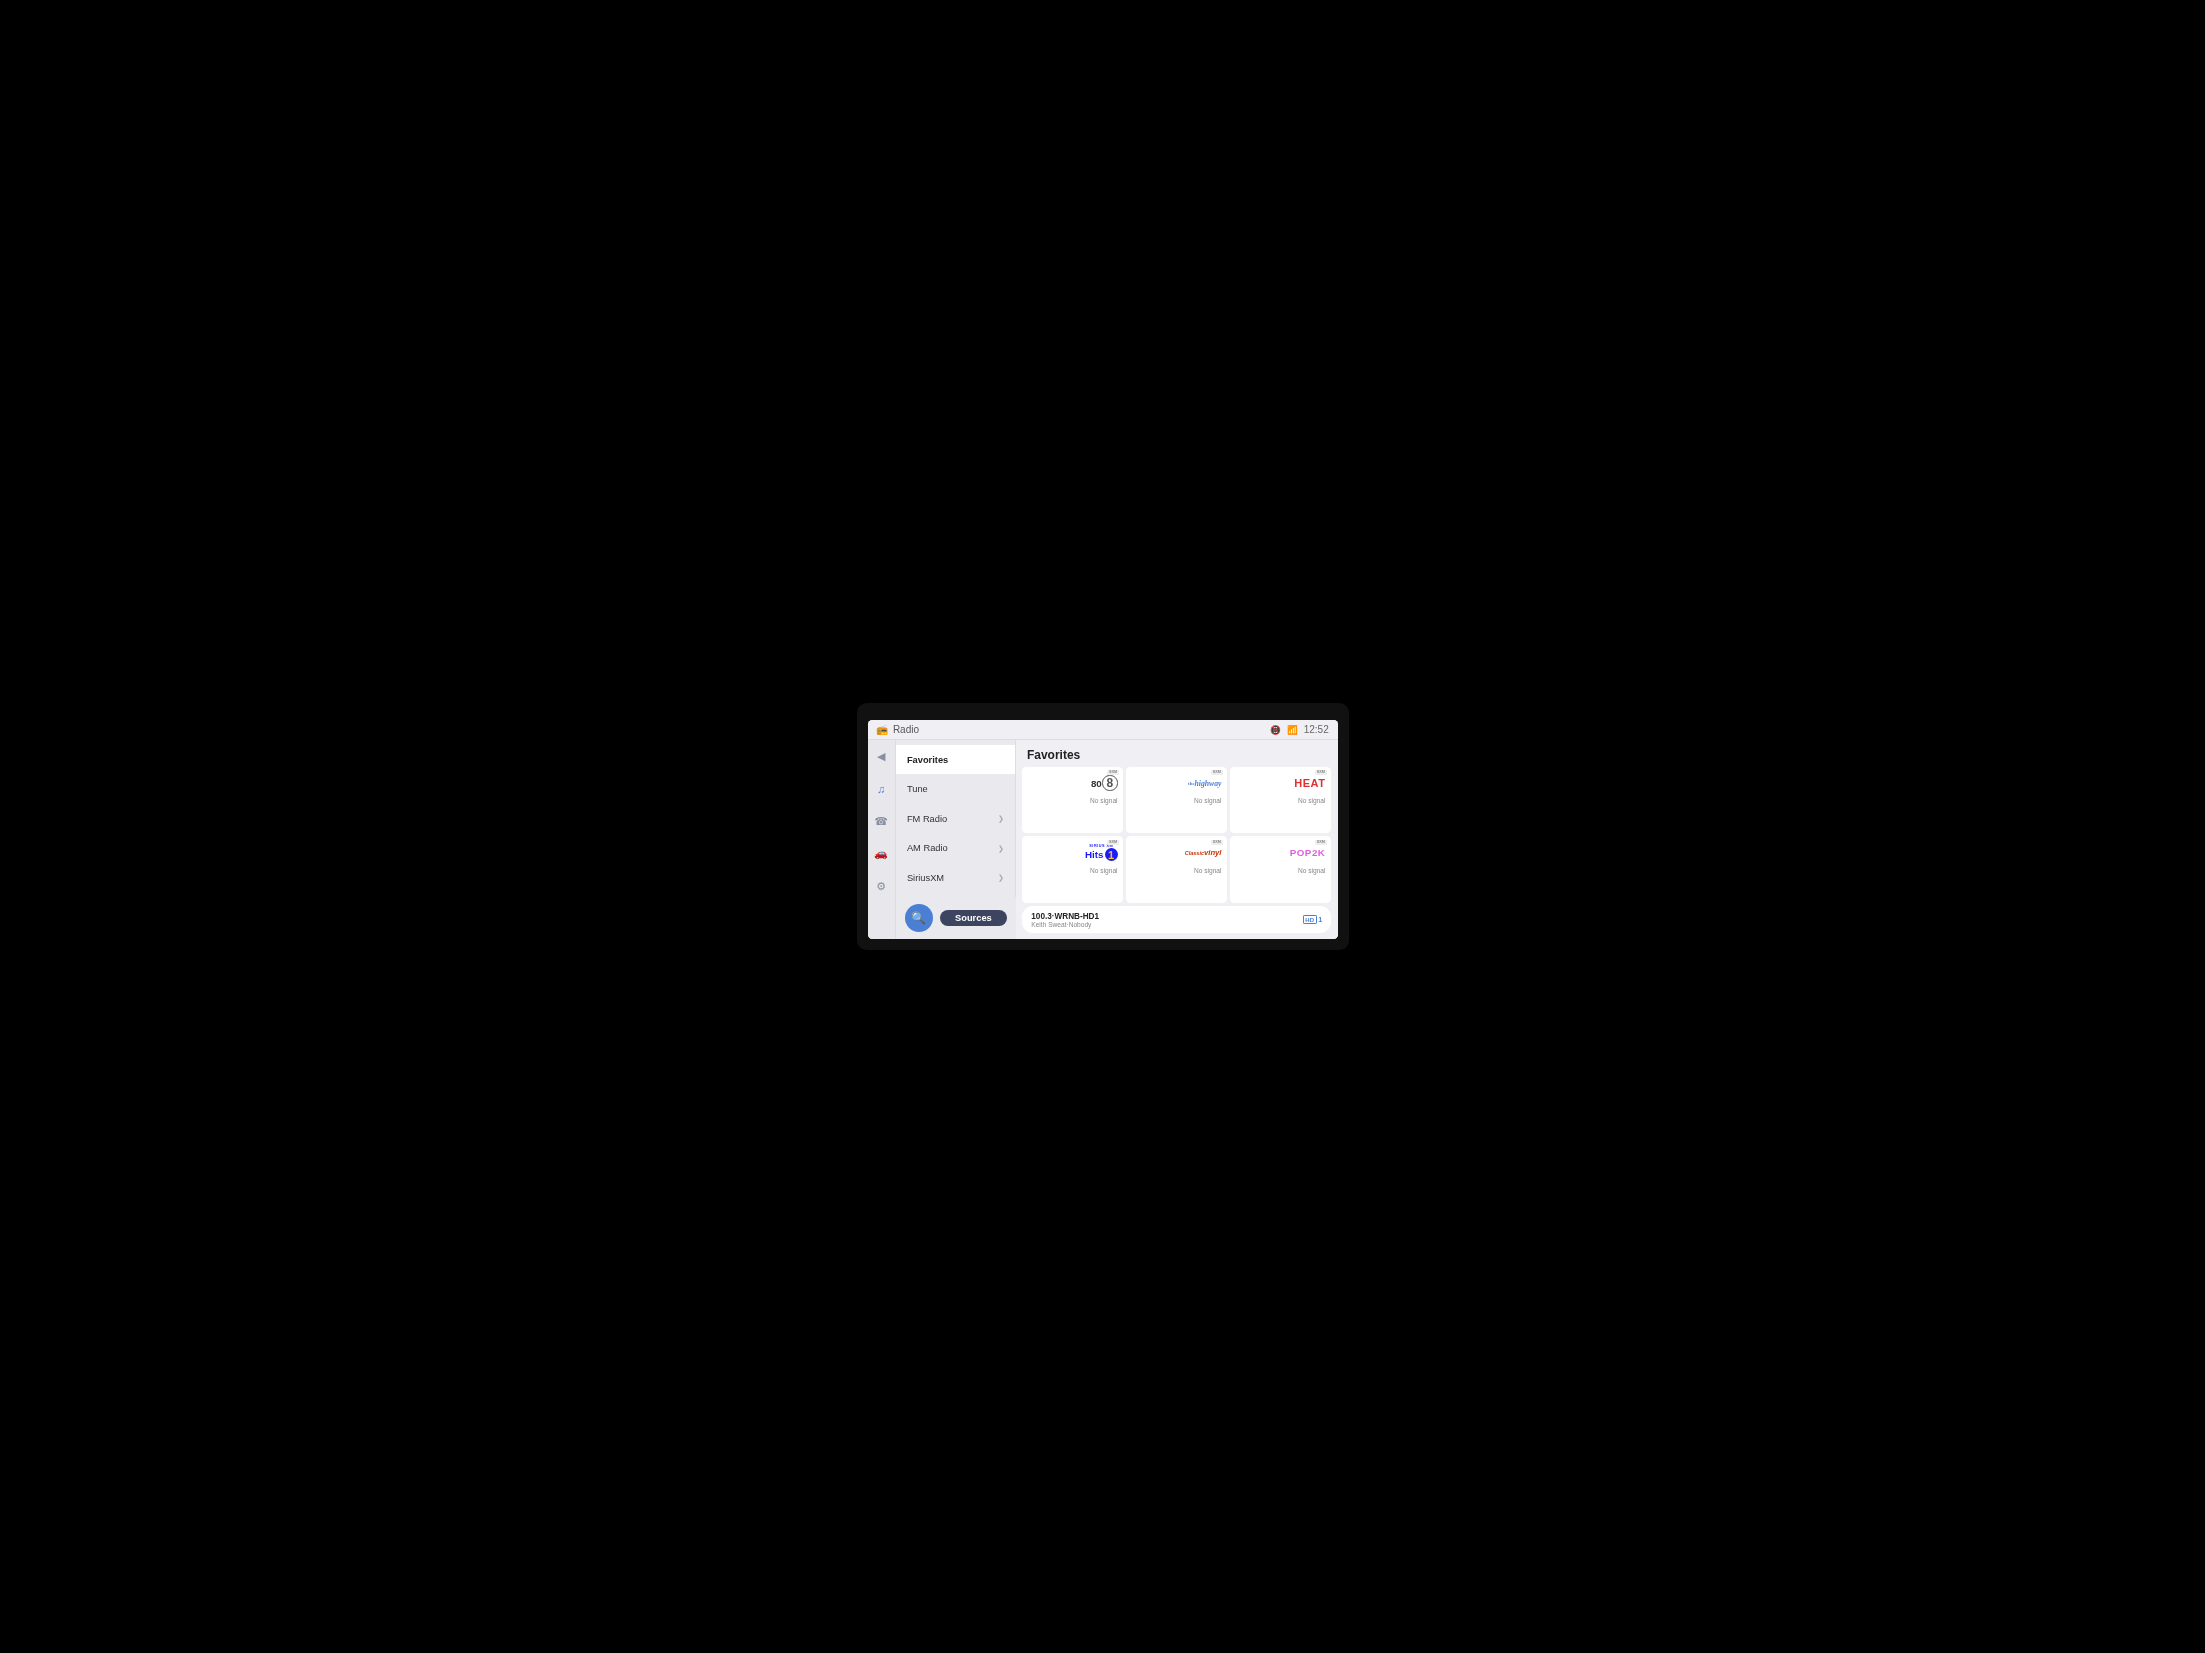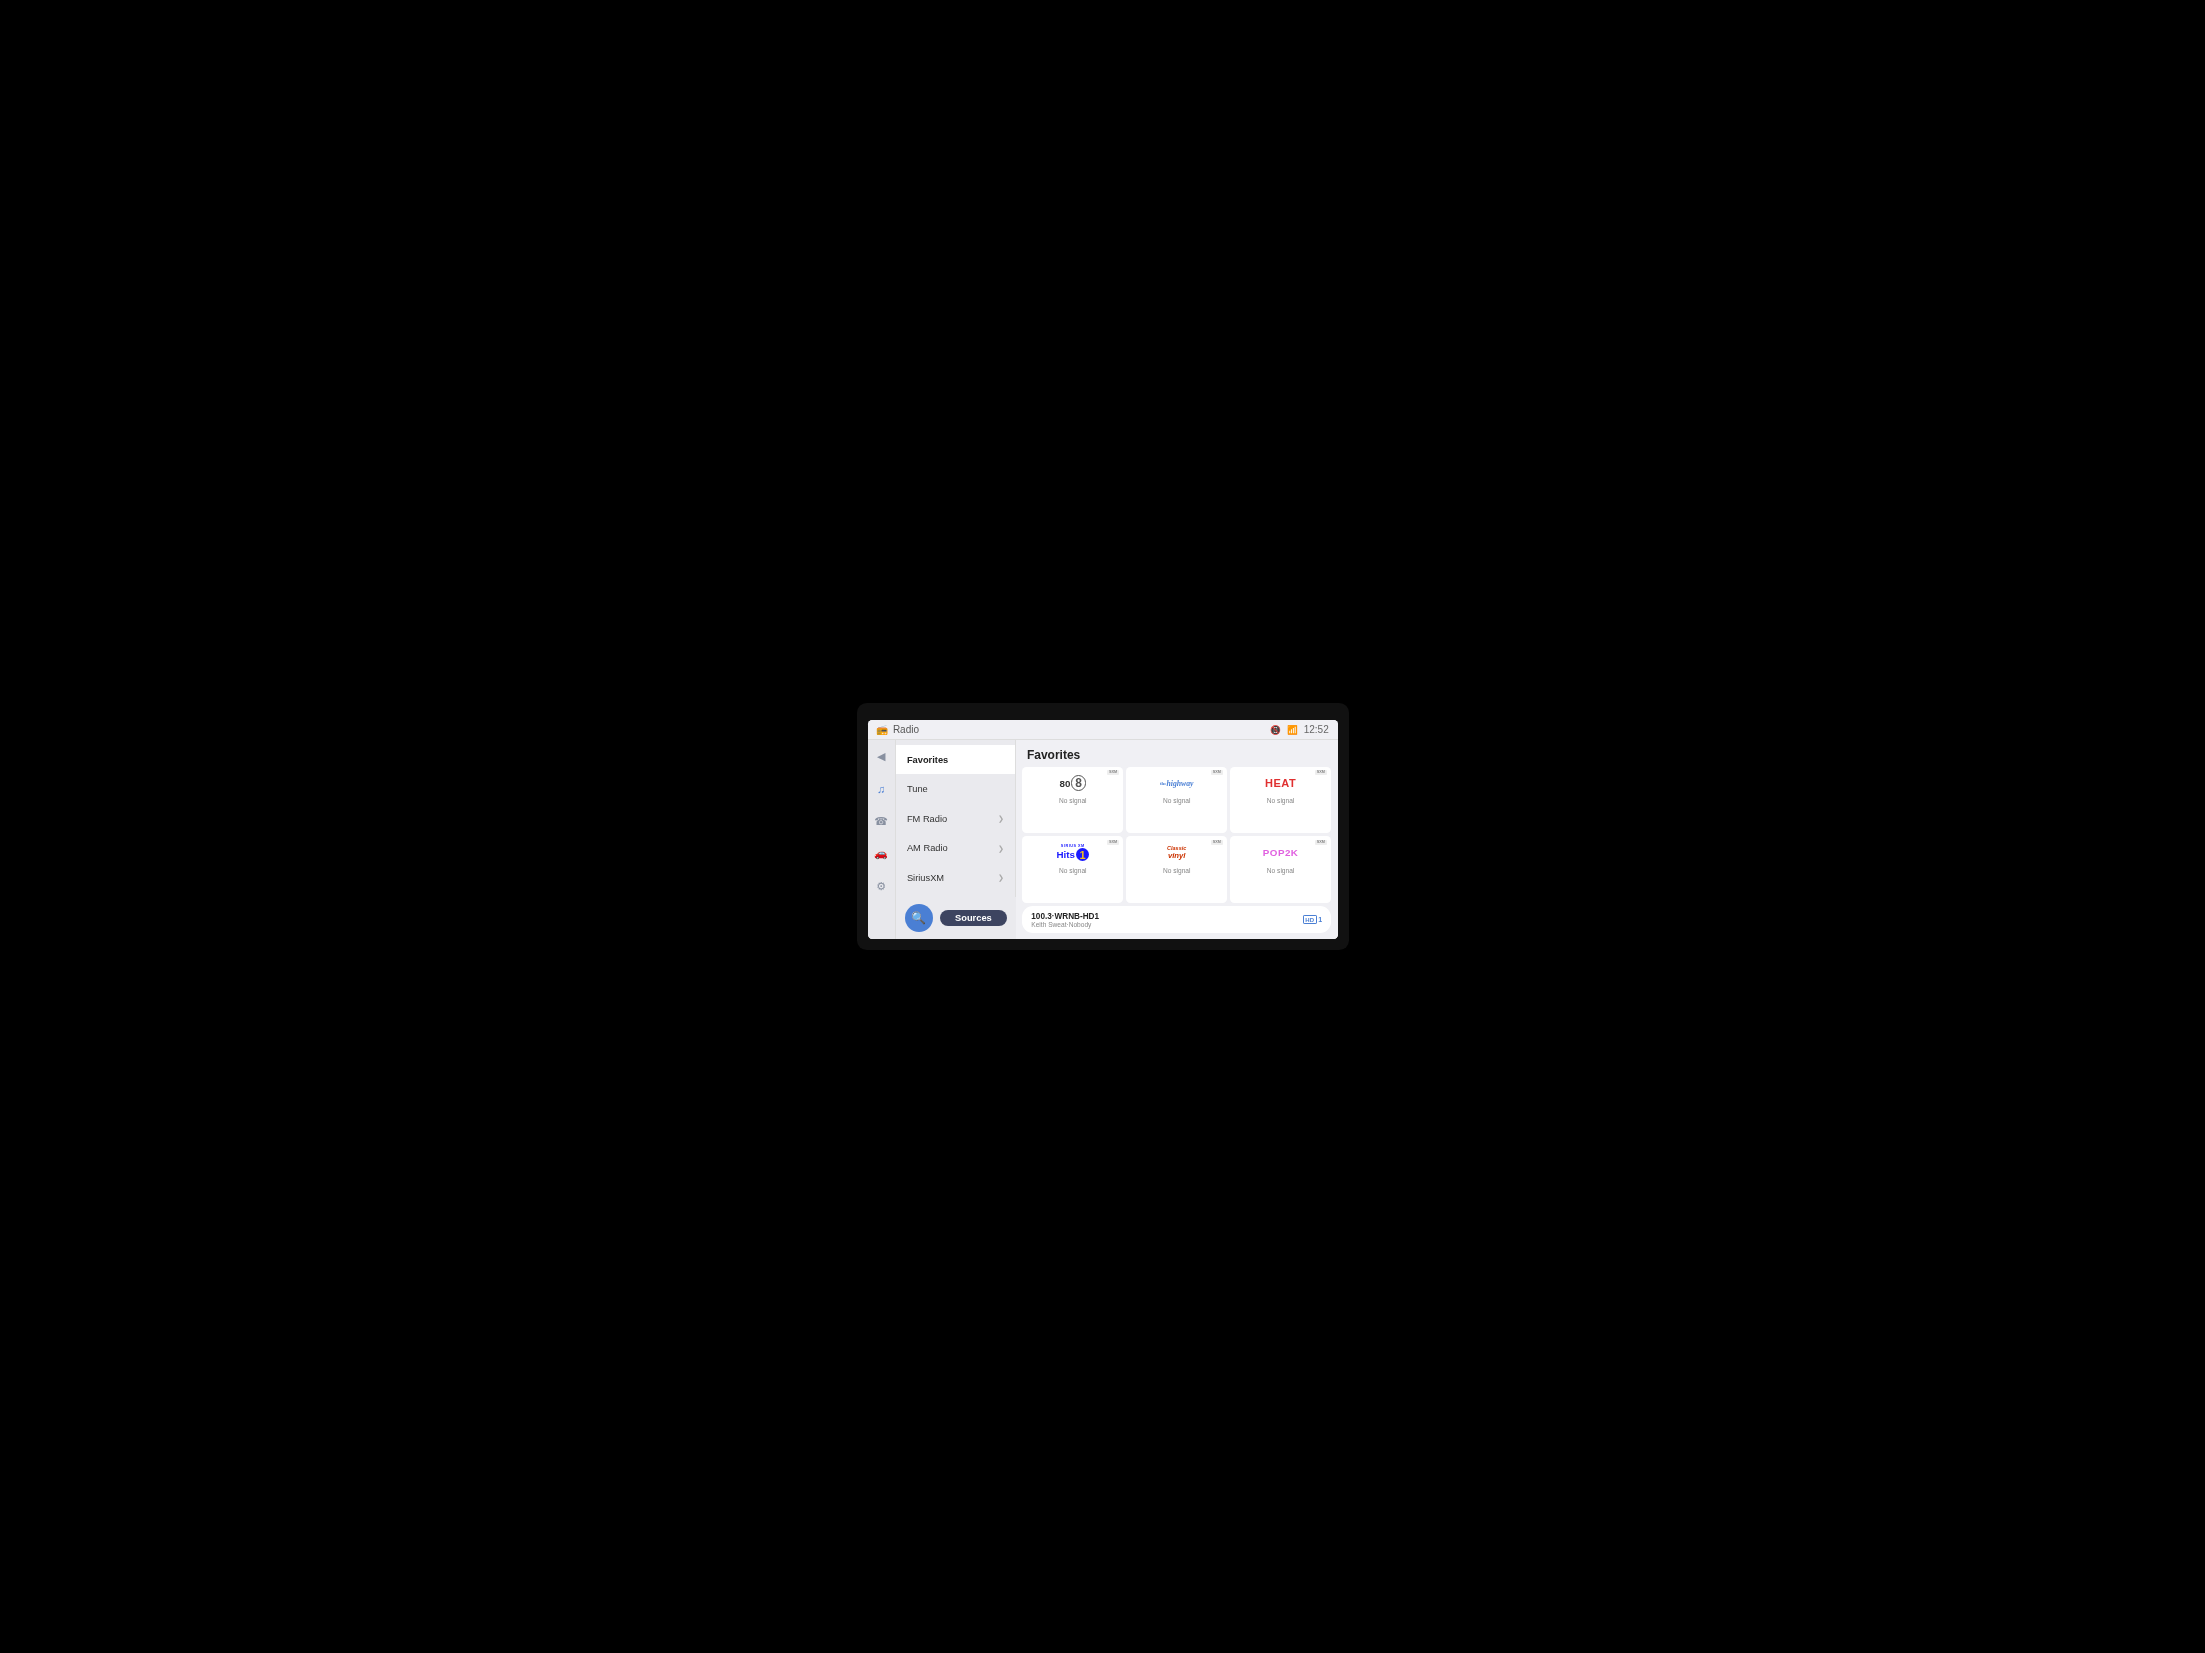--- a/index.html
+++ b/index.html
@@ -159,21 +159,21 @@
       gap: 3.3px;
       padding: 0 6.6px;
       flex: 1;
     }
     .station-card {
       background: #fff;
       border-radius: 4.4px;
       padding: 5.5px;
       display: flex;
       flex-direction: column;
-      align-items: center;
+      align-items: flex-end;
       gap: 3px;
       cursor: pointer;
       position: relative;
     }
     .sxm-badge {
       position: absolute;
       top: 3.3px;
       right: 4.4px;
       font-size: 3.8px;
       color: #888;
@@ -223,21 +223,21 @@
       display: flex;
       flex-direction: column;
       align-items: center;
     }
     .logo-hits1 .sirius { font-size: 3.8px; color: #1a1aff; letter-spacing: 0.5px; }
     .logo-hits1 .hits { font-size: 9.8px; font-weight: 900; color: #1a1aff; }
     .logo-hits1 .one { font-size: 11px; font-weight: 900; color: #f4c020; background: #1a1aff; border-radius: 50%; width: 13px; height: 13px; display: flex; align-items: center; justify-content: center; }
 
     .logo-classicvinyl {
       display: flex;
-      flex-direction: column;
+      flex-direction: row;
       align-items: center;
     }
     .logo-classicvinyl .classic { font-size: 5.5px; font-style: italic; color: #cc3300; font-weight: bold; }
     .logo-classicvinyl .vinyl { font-size: 7.7px; font-weight: 900; color: #cc3300; font-style: italic; }
 
     .logo-pop2k {
       font-size: 9.8px;
       font-weight: 900;
       color: #e060e0;
       letter-spacing: 0.5px;

